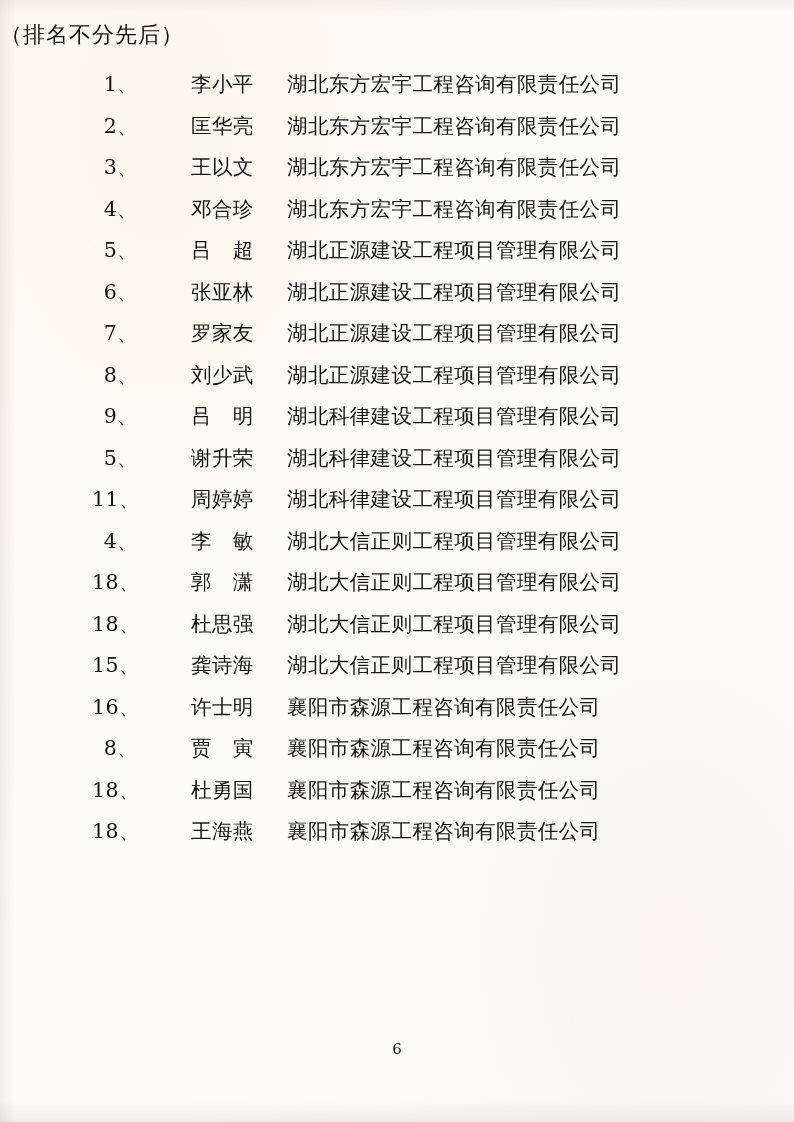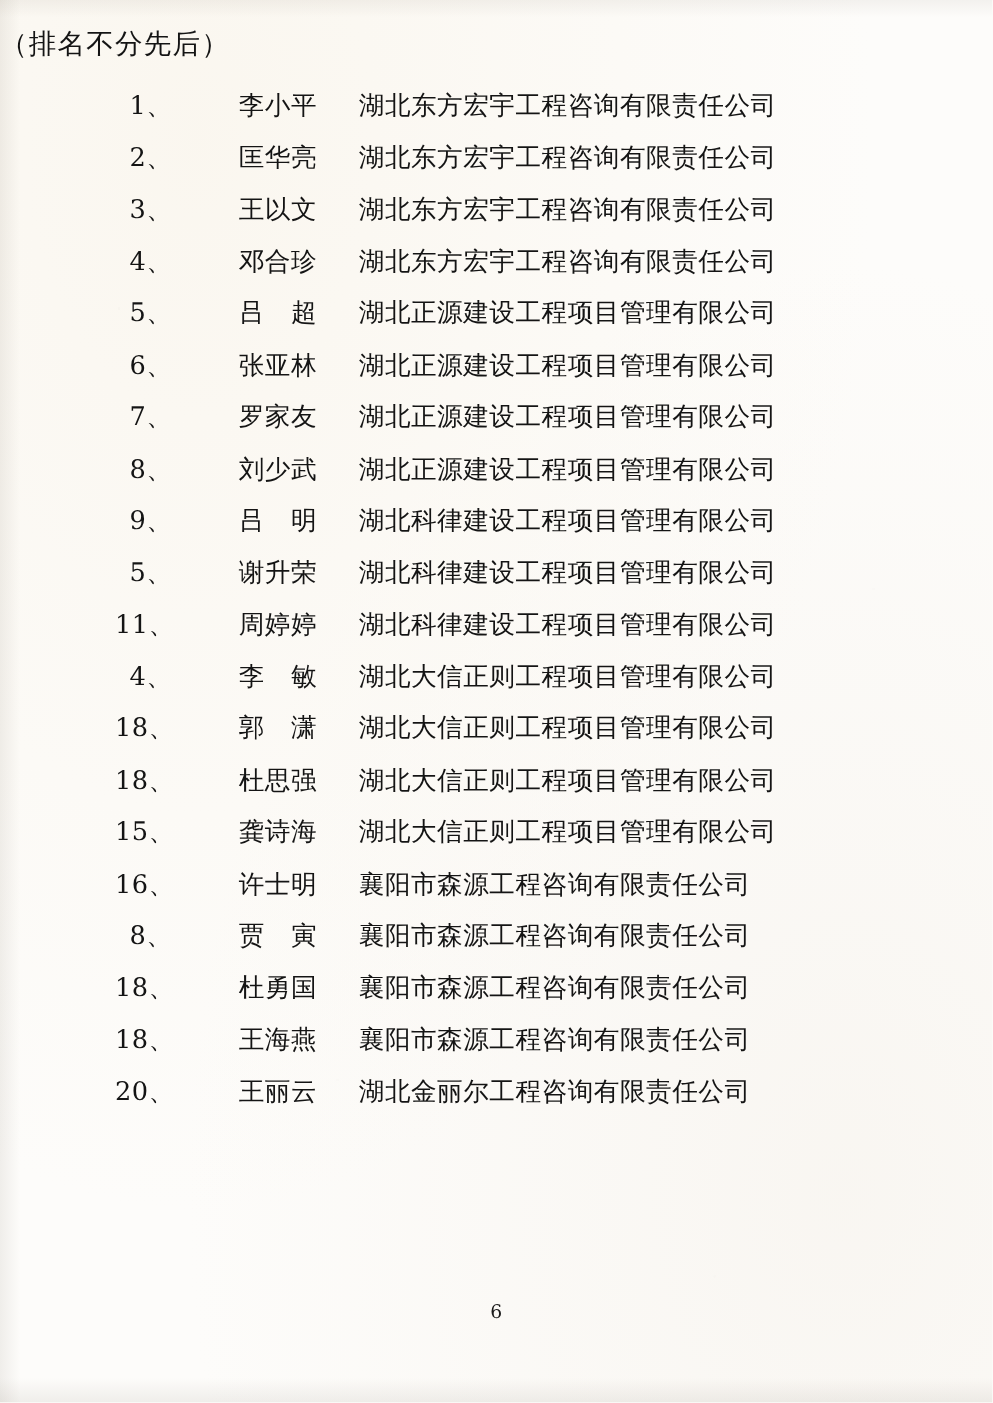--- a/index.html
+++ b/index.html
@@ -234,23 +234,17 @@
           <span class="sep"></span>
           <span class="name">杜勇国</span>
           <span class="company">襄阳市森源工程咨询有限责任公司</span>
         </div>
         <div class="row">
           <span class="idx">18、</span>
           <span class="sep"></span>
           <span class="name">王海燕</span>
           <span class="company">襄阳市森源工程咨询有限责任公司</span>
         </div>
-        <div class="row">
-          <span class="idx">20、</span>
-          <span class="sep"></span>
-          <span class="name">王丽云</span>
-          <span class="company">湖北金丽尔工程咨询有限责任公司</span>
-        </div>
       </div>
   </div>
 
   <div class="page-number">6</div>
 </div>
 
 </body></html>

